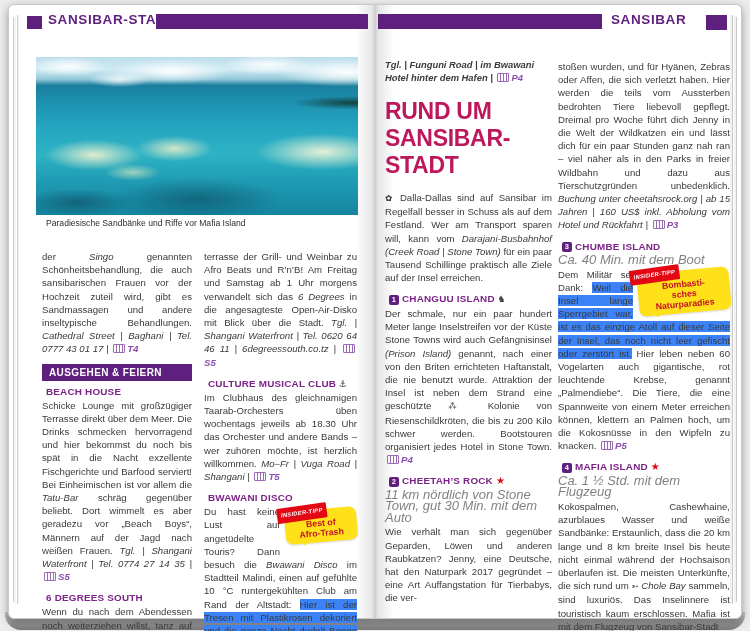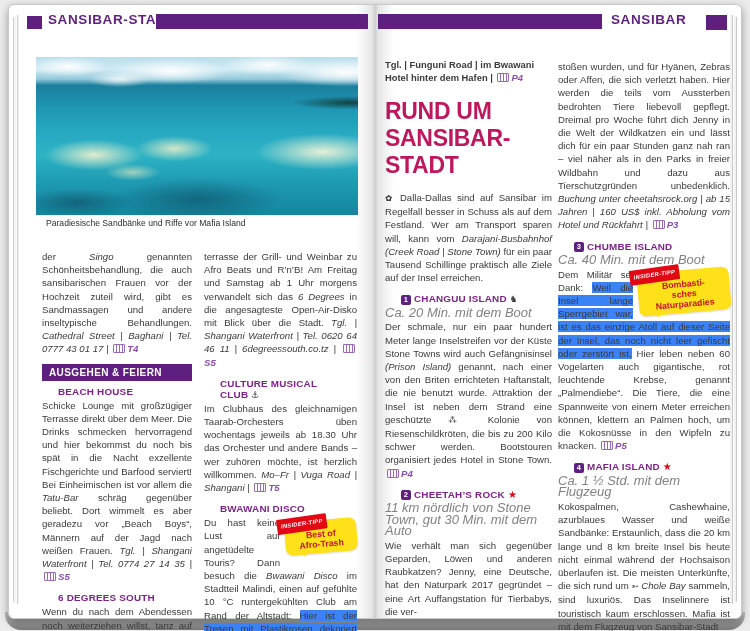--- a/index.html
+++ b/index.html
@@ -39,29 +39,29 @@
       linear-gradient(to bottom,#bcdeec 0%,#cfeaf3 8%,#94c9da 14%,#1b7f9e 18%,#1e96b4 32%,#27a9c2 48%,#2db3c4 62%,#1f9cb4 78%,#15849f 100%);}
   .caption{position:absolute;left:36px;top:218px;width:322px;font-size:8.6px;color:#2e2e2e;padding-left:10px;}
   
   .col{position:absolute;}
   .col-l1{left:42px;top:250px;width:150px;}
   .col-l2{left:204px;top:250px;width:153px;}
   .col-r1{left:385px;top:58px;width:167px;}
   .col-r2{left:558px;top:60px;width:172px;}
   .para{font-size:9.6px;line-height:13.2px;text-align:justify;color:#3a3a3a;}
   .contact{font-size:9.4px;line-height:13px;color:#3a3a3a;}
-  .entry-title{color:#7b2387;font-weight:bold;font-size:9.9px;letter-spacing:.2px;margin:9px 16px 2px;}
+  .entry-title{color:#7b2387;font-weight:bold;font-size:9.9px;letter-spacing:.2px;margin:9px 4px 2px;}
   .subline{color:#828282;font-style:italic;font-size:13px;line-height:11.5px;margin:0 0 2px;}
   .section-banner{background:#5f1f7e;color:#fff;font-weight:bold;font-size:10px;letter-spacing:.4px;
     padding:3px 0 3px 7px;margin:8px 0 5px;}
   .big-title{color:#be185d;font-weight:bold;font-size:23px;line-height:27px;letter-spacing:-.3px;margin:14px 0 12px;}
   
   .seg.n{}
   .seg.i{font-style:italic;}
-  .seg.bi{font-weight:bold;}
+  .seg.bi{font-style:italic;font-weight:bold;}
   .seg.hl{background:#3b82f6;}
   .seg.map{color:#8a4fae;font-style:italic;font-weight:bold;}
   .seg.micon{display:inline-block;width:10px;height:7px;border:1px solid #9a6ab5;border-radius:1px;
     margin:0 2px;vertical-align:-1px;
     background:repeating-linear-gradient(90deg,rgba(154,106,181,0) 0 2px,#9a6ab5 2px 3px);}
   .seg.ico{color:#2c2c2c;font-size:8.5px;}
   .seg.hico{color:#3a3a3a;font-size:9px;}
   .seg.star{color:#e30613;font-size:10px;}
   .seg.numbox{display:inline-block;background:#5f1f7e;color:#fff;font-weight:bold;font-size:7.5px;
     width:10px;height:10px;line-height:10.5px;text-align:center;border-radius:2px;margin-right:3px;vertical-align:.5px;}
@@ -131,21 +131,20 @@
 
   <div class="col col-r1">
     <div class="contact"><span class="seg bi">Tgl. | Funguni Road | im Bwawani Hotel hinter dem Hafen | </span><span class="seg micon"></span><span class="seg map">P4</span></div>
     <div class="big-title">
       <div>RUND UM</div>
       <div>SANSIBAR-</div>
       <div>STADT</div>
     </div>
     <div class="para"><span class="seg ico">✿ </span><span class="seg n">Dalla-Dallas sind auf Sansibar im Regelfall besser in Schuss als auf dem Festland. Wer am Transport sparen will, kann vom </span><span class="seg i">Darajani-Busbahnhof</span><span class="seg n"> </span><span class="seg i">(Creek Road | Stone Town)</span><span class="seg n"> für ein paar Tausend Schillinge praktisch alle Ziele auf der Insel erreichen.</span></div>
     <div class="entry-title"><span class="seg numbox">1</span><span class="seg ht">CHANGUU ISLAND</span><span class="seg hico"> ♞</span></div>
-    <div class="subline">Ca. 20 Min. mit dem Boot</div>
     <div class="para"><span class="seg n">Der schmale, nur ein paar hundert Meter lange Inselstreifen vor der Küste Stone Towns wird auch Gefängnisinsel </span><span class="seg i">(Prison Island)</span><span class="seg n"> genannt, nach einer von den Briten errichteten Haftanstalt, die nie benutzt wurde. Attraktion der Insel ist neben dem Strand eine geschützte </span><span class="seg ico">⁂</span><span class="seg n"> Kolonie von Riesenschildkröten, die bis zu 200 Kilo schwer werden. Bootstouren organisiert jedes Hotel in Stone Town. </span><span class="seg micon"></span><span class="seg map">P4</span></div>
     <div class="entry-title"><span class="seg numbox">2</span><span class="seg ht">CHEETAH’S ROCK</span><span class="seg star"> ★</span></div>
     <div class="subline">11 km nördlich von Stone Town, gut 30 Min. mit dem Auto</div>
     <div class="para"><span class="seg n">Wie verhält man sich gegenüber Geparden, Löwen und anderen Raubkatzen? Jenny, eine Deutsche, hat den Naturpark 2017 gegründet – eine Art Auffangstation für Tierbabys, die ver-</span></div>
   </div>
 
   <div class="col col-r2">
     <div class="para"><span class="seg n">stoßen wurden, und für Hyänen, Zebras oder Affen, die sich verletzt haben. Hier werden die teils vom Aussterben bedrohten Tiere liebevoll gepflegt. Dreimal pro Woche führt dich Jenny in die Welt der Wildkatzen ein und lässt dich für ein paar Stunden ganz nah ran – viel näher als in den Parks in freier Wildbahn und dazu aus Tierschutzgründen unbedenklich. </span><span class="seg i">Buchung unter cheetahsrock.org | ab 15 Jahren | 160 US$ inkl. Abholung vom Hotel und Rückfahrt | </span><span class="seg micon"></span><span class="seg map">P3</span></div>
     <div class="entry-title"><span class="seg numbox">3</span><span class="seg ht">CHUMBE ISLAND</span></div>
     <div class="subline">Ca. 40 Min. mit dem Boot</div>

